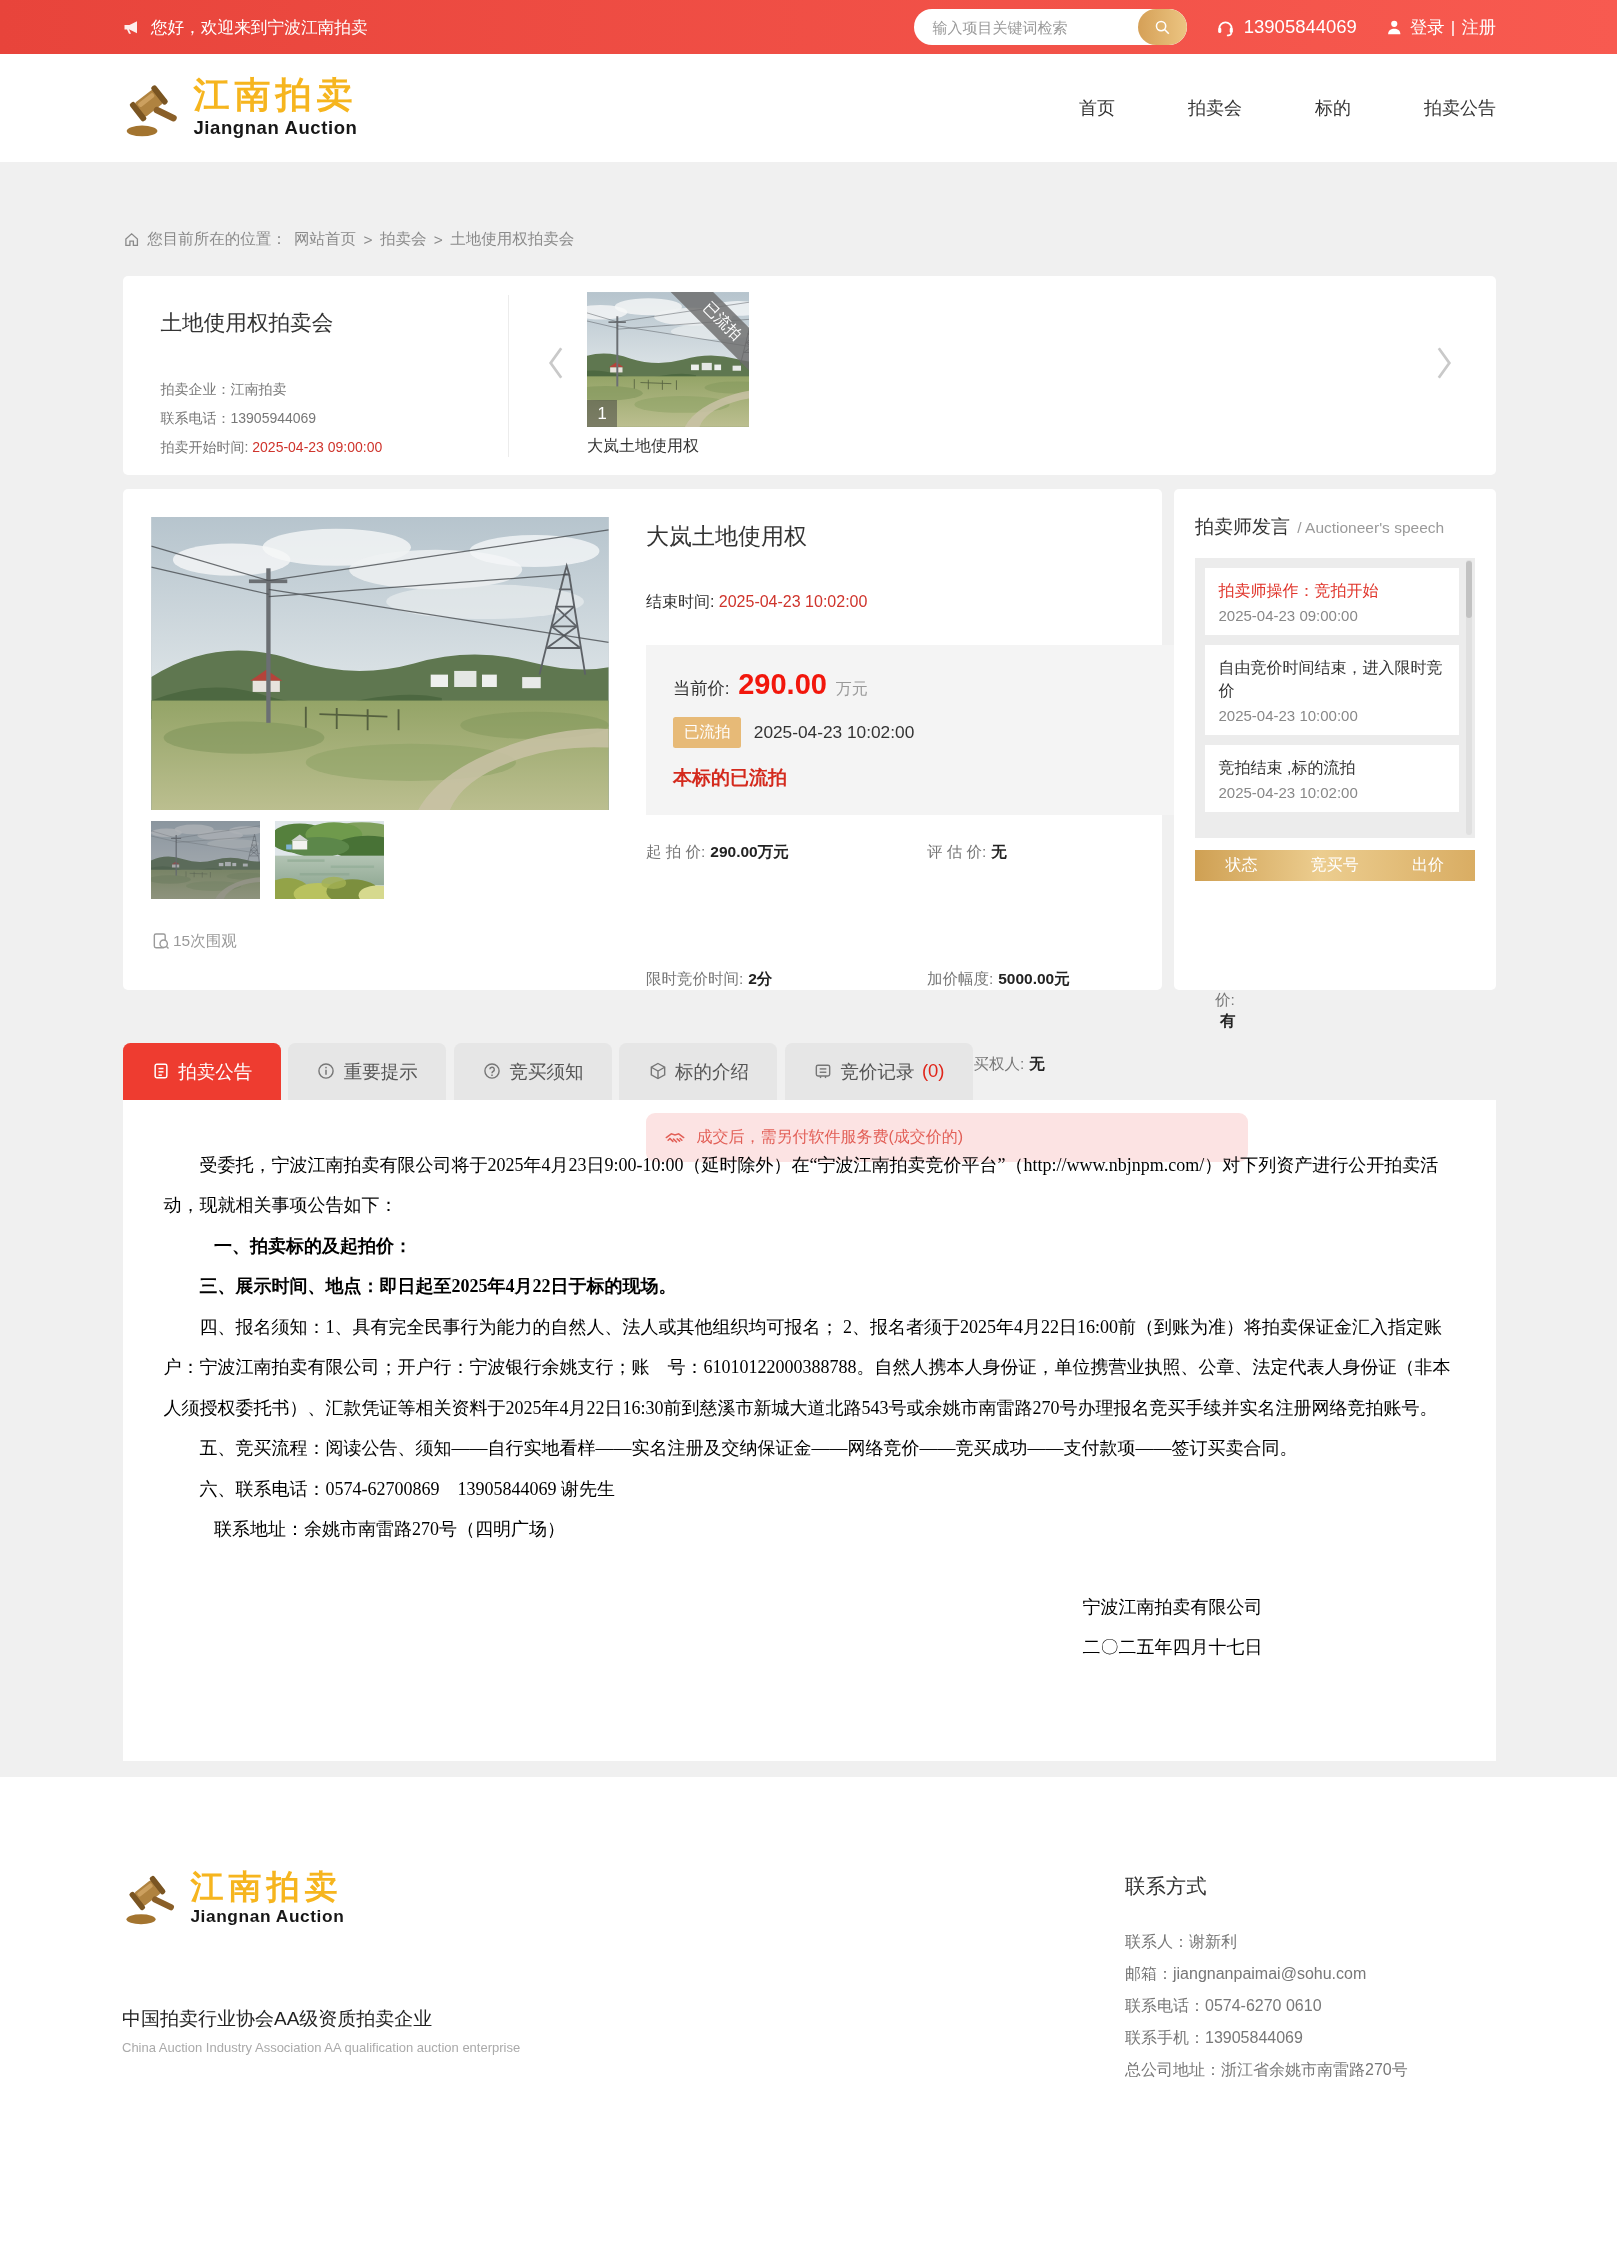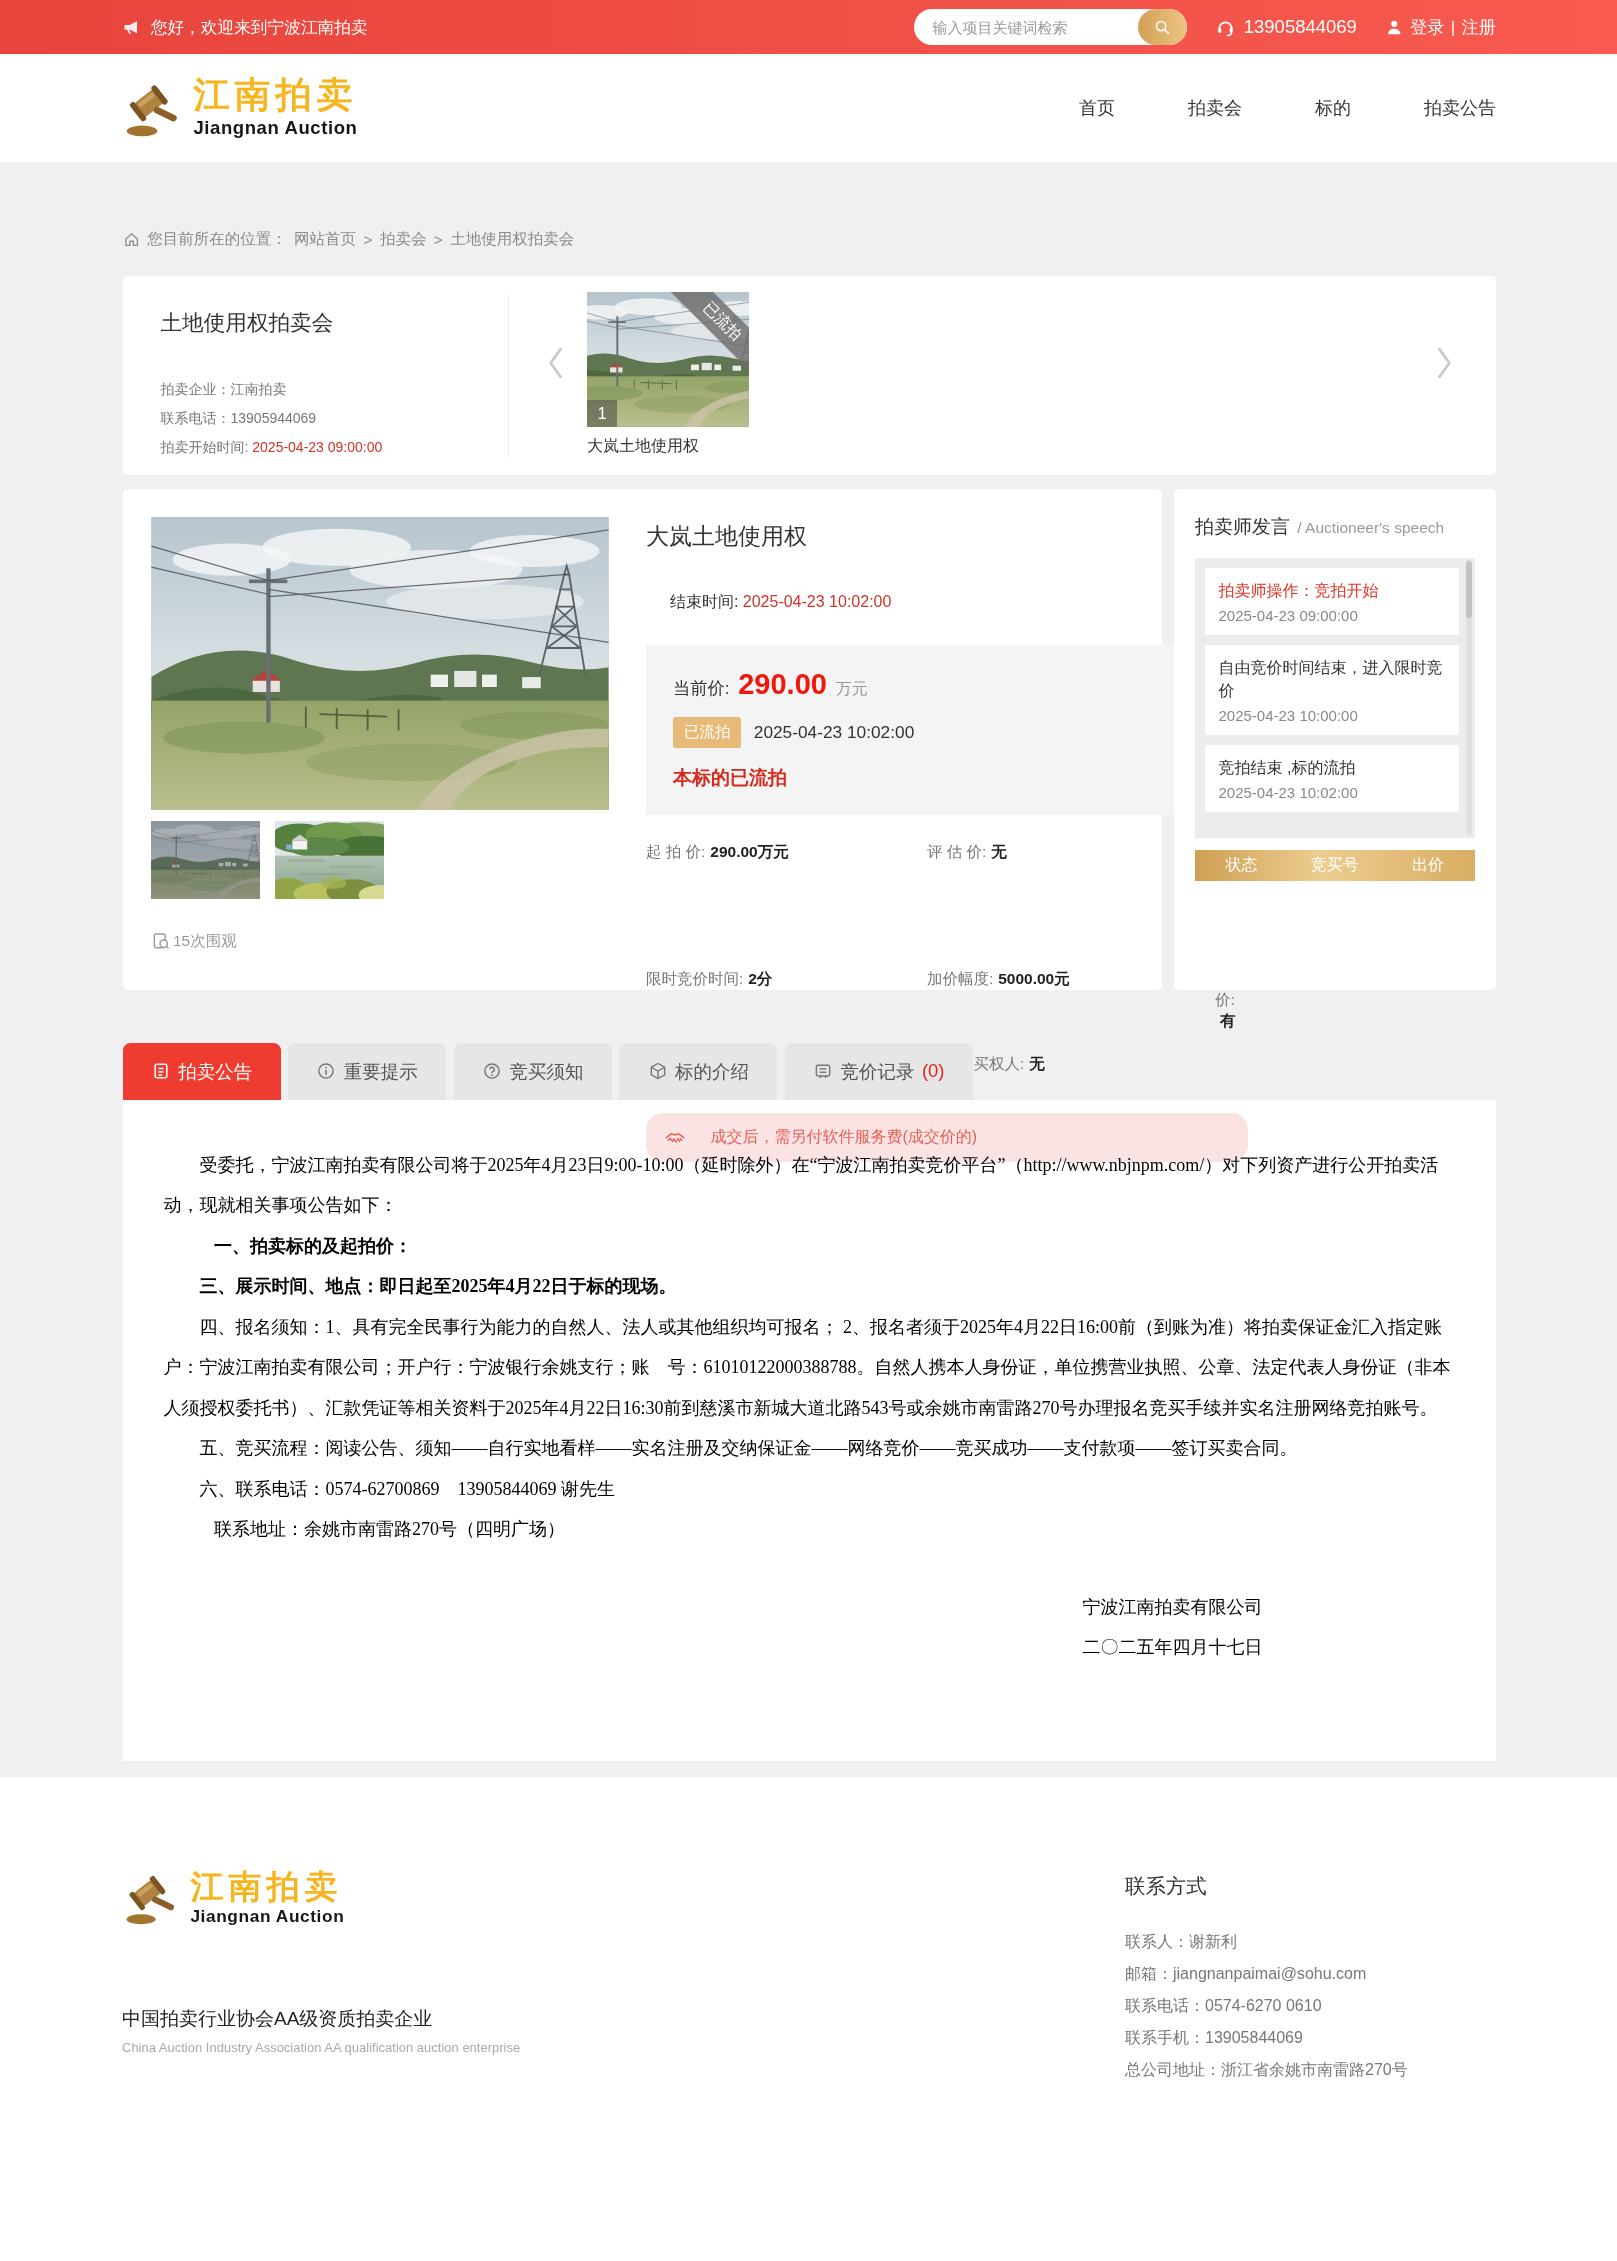--- a/index.html
+++ b/index.html
@@ -66,35 +66,35 @@
   .mainphoto svg{width:100%;height:100%;display:block;}
   .thumbs{display:flex;gap:15px;margin-top:11px;}
   .thumb{position:relative;width:109px;height:78px;overflow:hidden;background:#cfd6da;cursor:pointer;}
   .thumb svg{width:100%;height:100%;display:block;}
   .thumb .dim{position:absolute;inset:0;background:rgba(86,94,102,0.45);}
   .views{margin-top:32px;display:flex;align-items:center;gap:2px;color:#9a9a9a;font-size:15.5px;}
   .views svg{width:20px;height:20px;}
 
   .lot-right{flex:1;padding-left:37px;}
   .lot-title{font-size:23px;color:#333;margin:3.7px 0 40px;}
-  .lot-end{font-size:16px;color:#333;margin-bottom:32px;margin-left:24px;}
+  .lot-end{font-size:16px;color:#333;margin-bottom:32px;}
   .lot-end .red{color:#cf342c;}
   .pricebox{background:#f4f4f4;padding:23.5px 27px;box-sizing:border-box;}
   .price-line{display:flex;align-items:baseline;gap:8.7px;}
   .price-label{font-size:17.3px;color:#333;}
   .price-val{font-size:29px;color:#f2170c;font-weight:bold;}
   .price-unit{font-size:16px;color:#999;}
   .state-line{margin-top:16px;display:flex;align-items:center;}
   .badge{background:#e7ba77;color:#fff;font-size:15.5px;padding:5px 11px;border-radius:2.5px;}
   .state-time{font-size:17.3px;color:#333;margin-left:12.4px;}
   .state-text{margin-top:17.3px;font-size:19px;font-weight:bold;color:#d42a1d;}
   .specs{margin-top:27px;display:grid;grid-template-columns:281px 288px auto;row-gap:22px;font-size:15.5px;}
   .spec .sl{color:#777;}
   .spec .sv{color:#222;font-weight:bold;margin-left:5px;}
-  .notice{margin-top:38px;background:#fce3e3;color:#e25f57;font-size:16px;padding:13.6px 18.5px;border-radius:17px;display:flex;align-items:center;gap:24px;}
+  .notice{margin-top:38px;background:#fce3e3;color:#e25f57;font-size:16px;padding:13.6px 18.5px;border-radius:9px;display:flex;align-items:center;gap:10px;}
   .notice svg{width:22px;height:22px;flex:none;}
 
   
   .side-card{width:322px;height:501px;background:#fff;border-radius:5px;padding:22px 21px;box-sizing:border-box;}
   .side-title{display:flex;align-items:baseline;gap:7.4px;margin:3.7px 0 17.3px;}
   .side-title .t1{font-size:19px;color:#333;}
   .side-title .t2{font-size:15.5px;color:#9a9a9a;}
   .speech-panel{background:#ececec;height:260px;padding:10px 16px 10px 10px;position:relative;overflow:hidden;}
   .speech-track{position:absolute;right:2.5px;top:2.5px;bottom:2.5px;width:6.2px;background:#e0e0e0;border-radius:3.1px;}
   .speech-thumb{position:absolute;right:2.5px;top:3.7px;width:6.2px;height:57px;background:#c2c2c2;border-radius:3.1px;cursor:pointer;}

